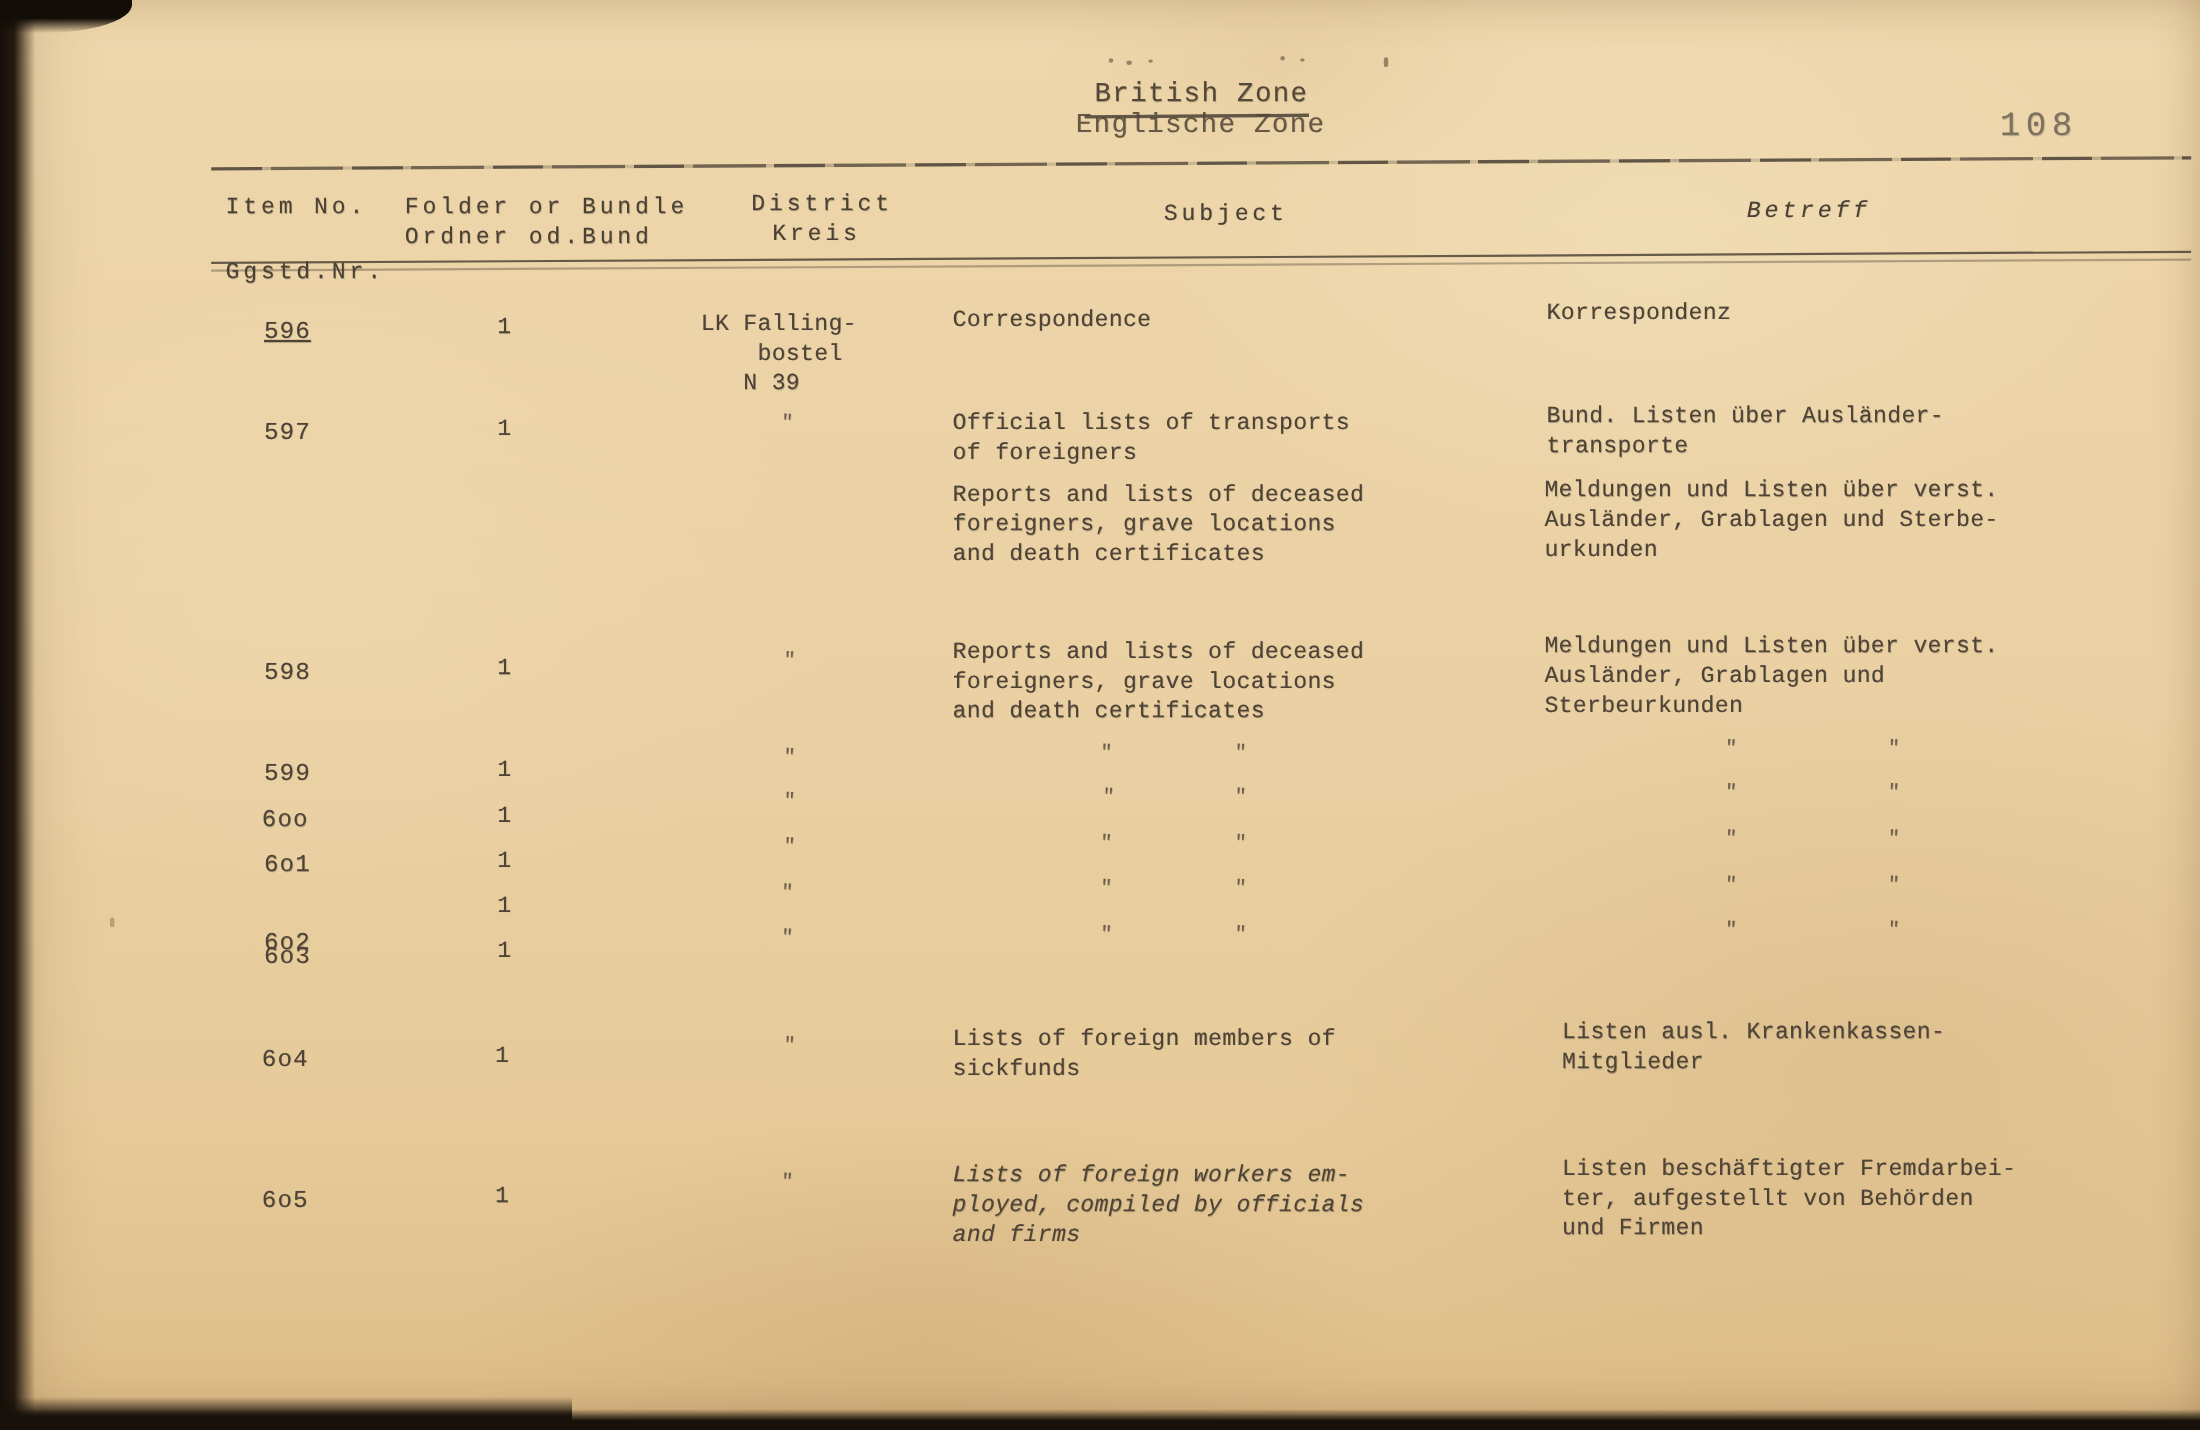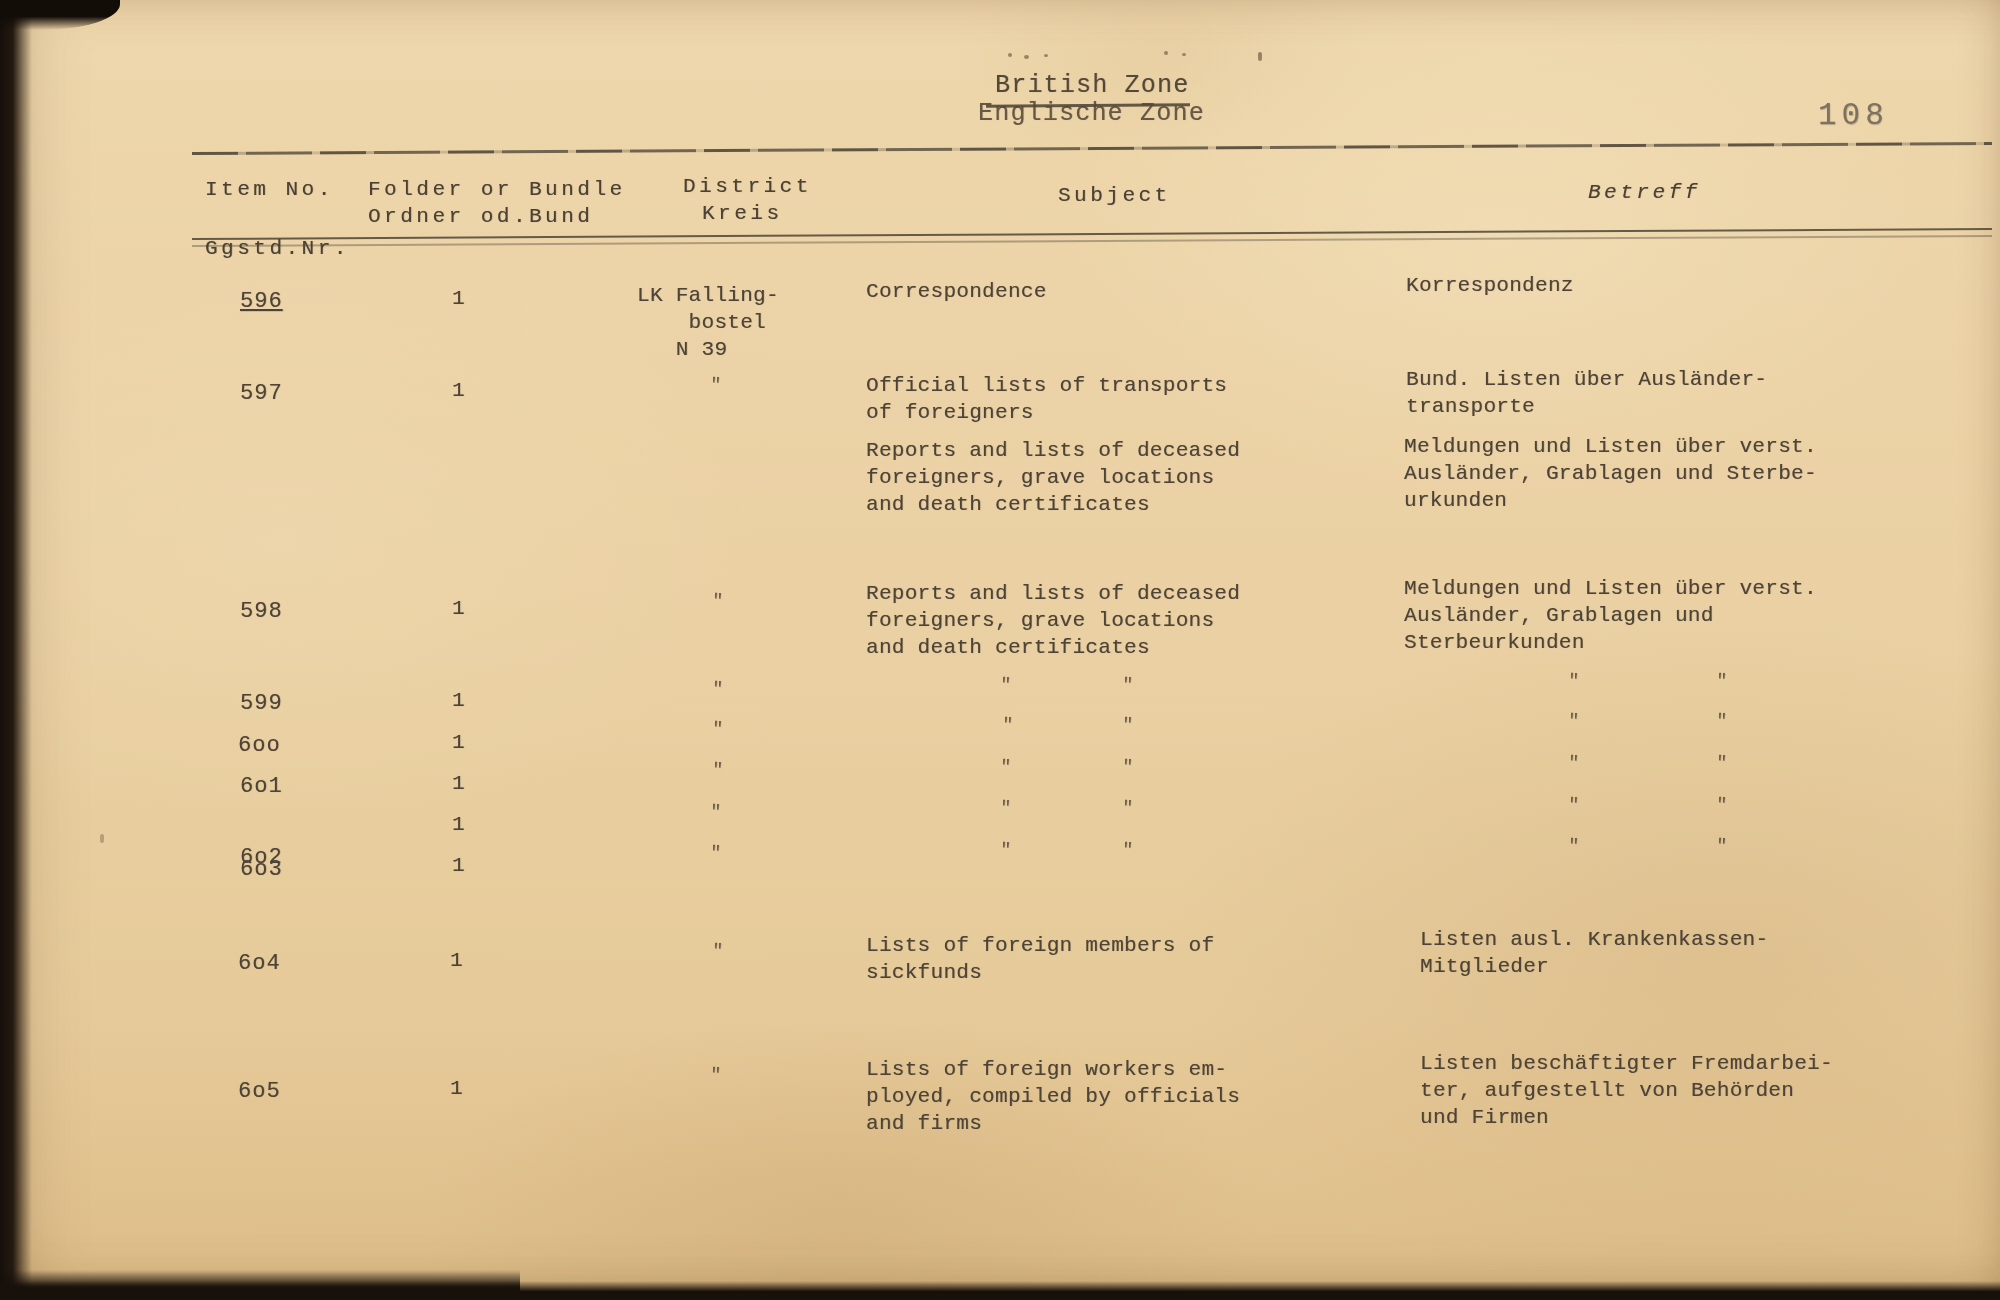--- a/index.html
+++ b/index.html
@@ -198,21 +198,21 @@
     <div class="tw" style="left:866px;top:932px;">Lists of foreign members of
 sickfunds</div>
     <div class="tw" style="left:1420px;top:926px;">Listen ausl. Krankenkassen-
 Mitglieder</div>
   </div>
 
   <div>
     <div class="tw num" style="left:238px;top:1078px;">6o5</div>
     <div class="tw" style="left:450px;top:1075px;">1</div>
     <div class="tw ditto" style="left:710px;top:1062px;">"</div>
-    <div class="tw" style="left:866px;top:1056px;">Lists of foreign workers em-
+    <div class="tw" style="left:866px;top:1056px;font-style:italic;">Lists of foreign workers em-
 ployed, compiled by officials
 and firms</div>
     <div class="tw" style="left:1420px;top:1050px;">Listen beschäftigter Fremdarbei-
 ter, aufgestellt von Behörden
 und Firmen</div>
   </div>
 
 </div>
 
 </body></html>

